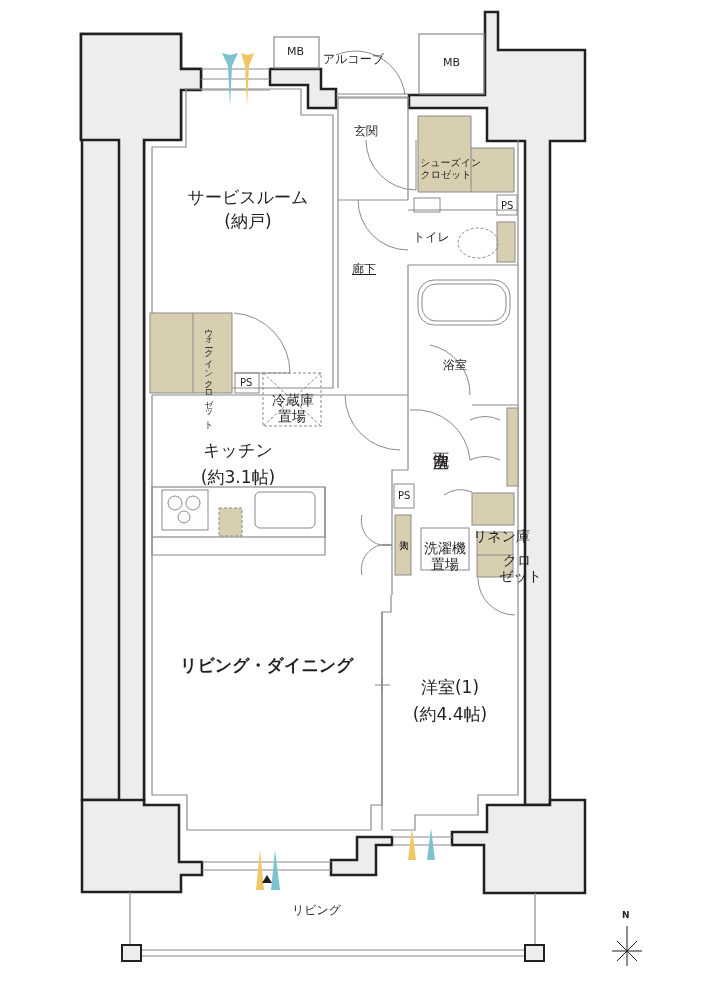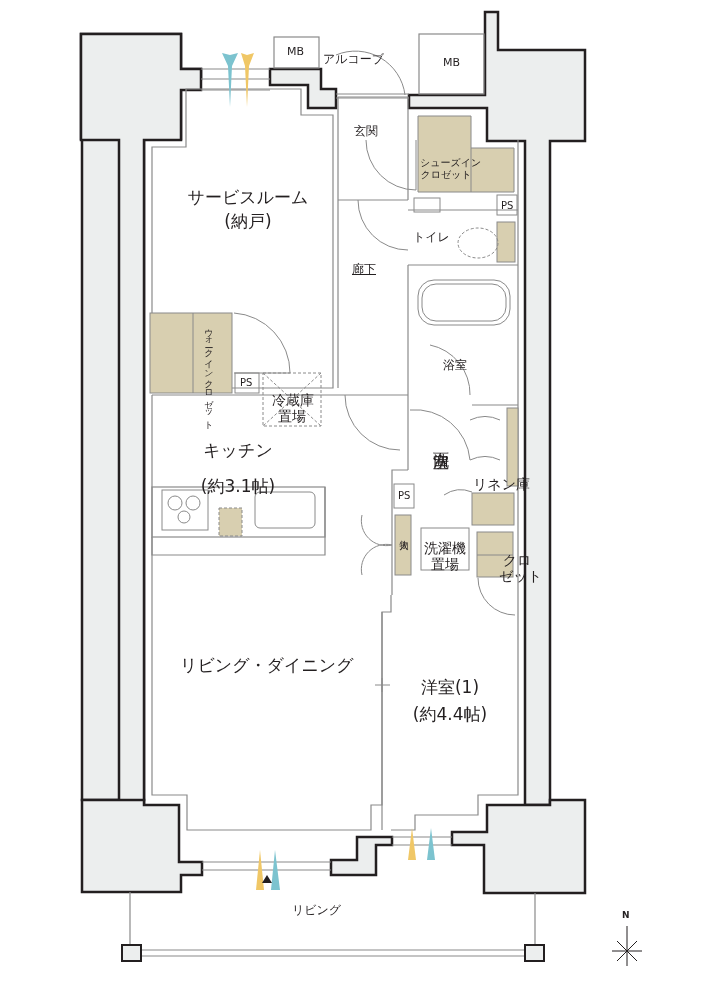--- a/index.html
+++ b/index.html
@@ -137,24 +137,24 @@
   </g>
 </svg>
 
 <div class="lbl big" style="left:178px;top:187px;width:140px;">
   <div>サービスルーム</div>
   <div style="margin-top:3px">(納戸)</div>
 </div>
 
 <div class="lbl big" style="left:178px;top:440px;width:120px;text-align:center;">
   <div>キッチン</div>
-  <div style="margin-top:15px">(約3.1帖)</div>
+  <div style="margin-top:6px">(約3.1帖)</div>
 </div>
 
-<div class="lbl big" style="left:180px;top:655px;width:170px;">
+<div class="lbl big" style="left:180px;top:655px;width:170px;font-weight:bold;">
   <div>リビング・ダイニング</div>
 </div>
 
 <div class="lbl big" style="left:400px;top:677px;width:100px;">
   <div>洋室(1)</div>
   <div style="margin-top:6px">(約4.4帖)</div>
 </div>
 
 <div class="lbl mid" style="left:354px;top:124px;">玄関</div>
 <div class="lbl mid" style="left:352px;top:262px;text-decoration:underline;">廊下</div>
@@ -162,21 +162,21 @@
 <div class="lbl mid" style="left:443px;top:358px;">浴室</div>
 <div class="lbl mid" style="left:431px;top:440px;writing-mode:vertical-rl;font-size:16px;">洗面室</div>
 <div class="lbl mid" style="left:323px;top:52px;">アルコーブ</div>
 <div class="lbl mid" style="left:292px;top:903px;">リビング</div>
 
 <div class="lbl sm" style="left:420px;top:157px;width:52px;">
   <div>シューズイン</div>
   <div>クロゼット</div>
 </div>
 <div class="lbl vert" style="left:203px;top:322px;height:70px;">ウォークインクロゼット</div>
-<div class="lbl xs" style="left:473px;top:476px;width:34px;">リネン庫</div>
+<div class="lbl xs" style="left:473px;top:528px;width:34px;">リネン庫</div>
 <div class="lbl xs" style="left:477px;top:552px;width:36px;margin-left:22px;">
   <div>クロ</div>
   <div>ゼット</div>
 </div>
 <div class="lbl vert" style="left:398px;top:533px;">物入</div>
 
 <div class="lbl sm" style="left:287px;top:46px;font-size:11px;">MB</div>
 <div class="lbl sm" style="left:443px;top:57px;font-size:11px;">MB</div>
 <div class="lbl sm" style="left:501px;top:200px;">PS</div>
 <div class="lbl sm" style="left:240px;top:377px;">PS</div>

